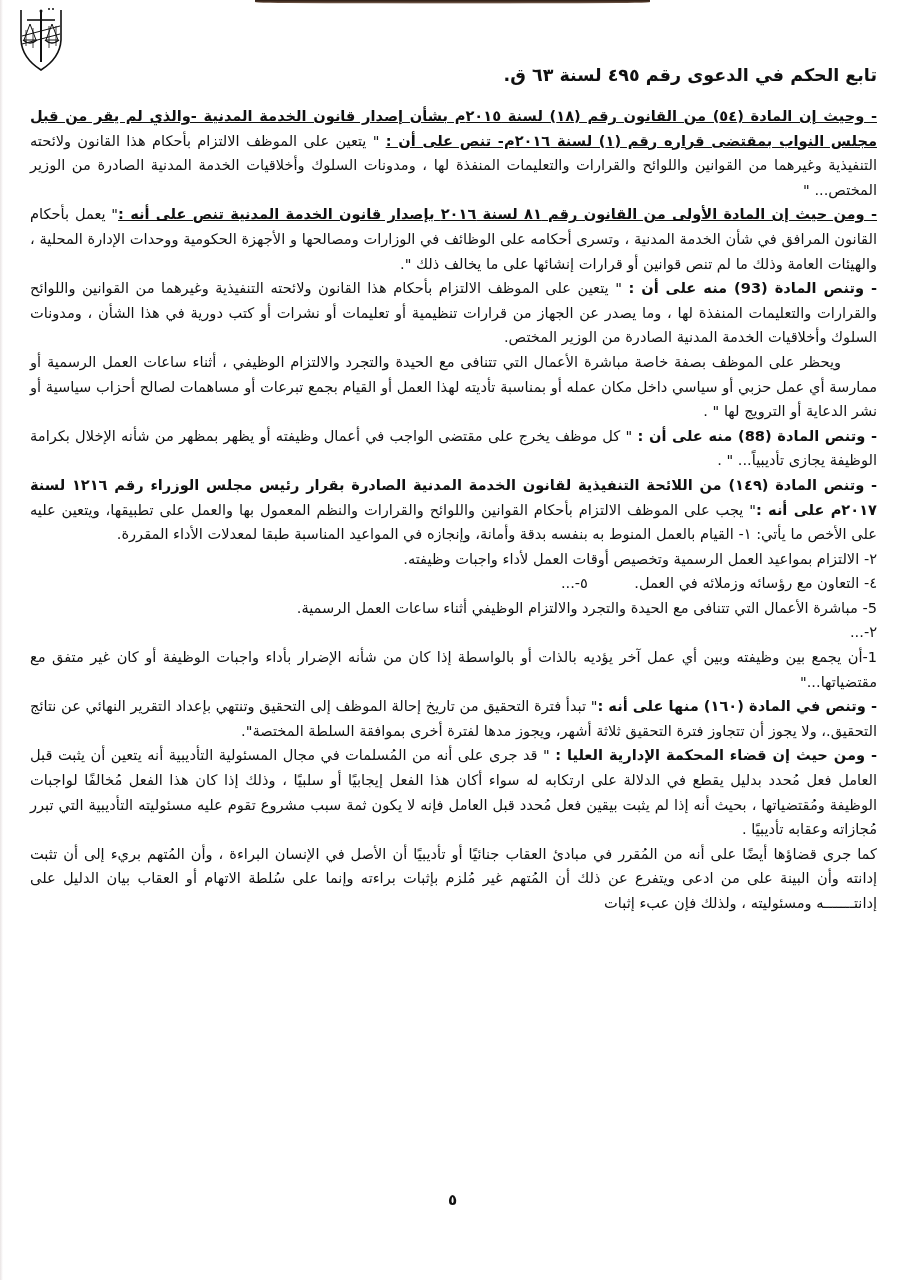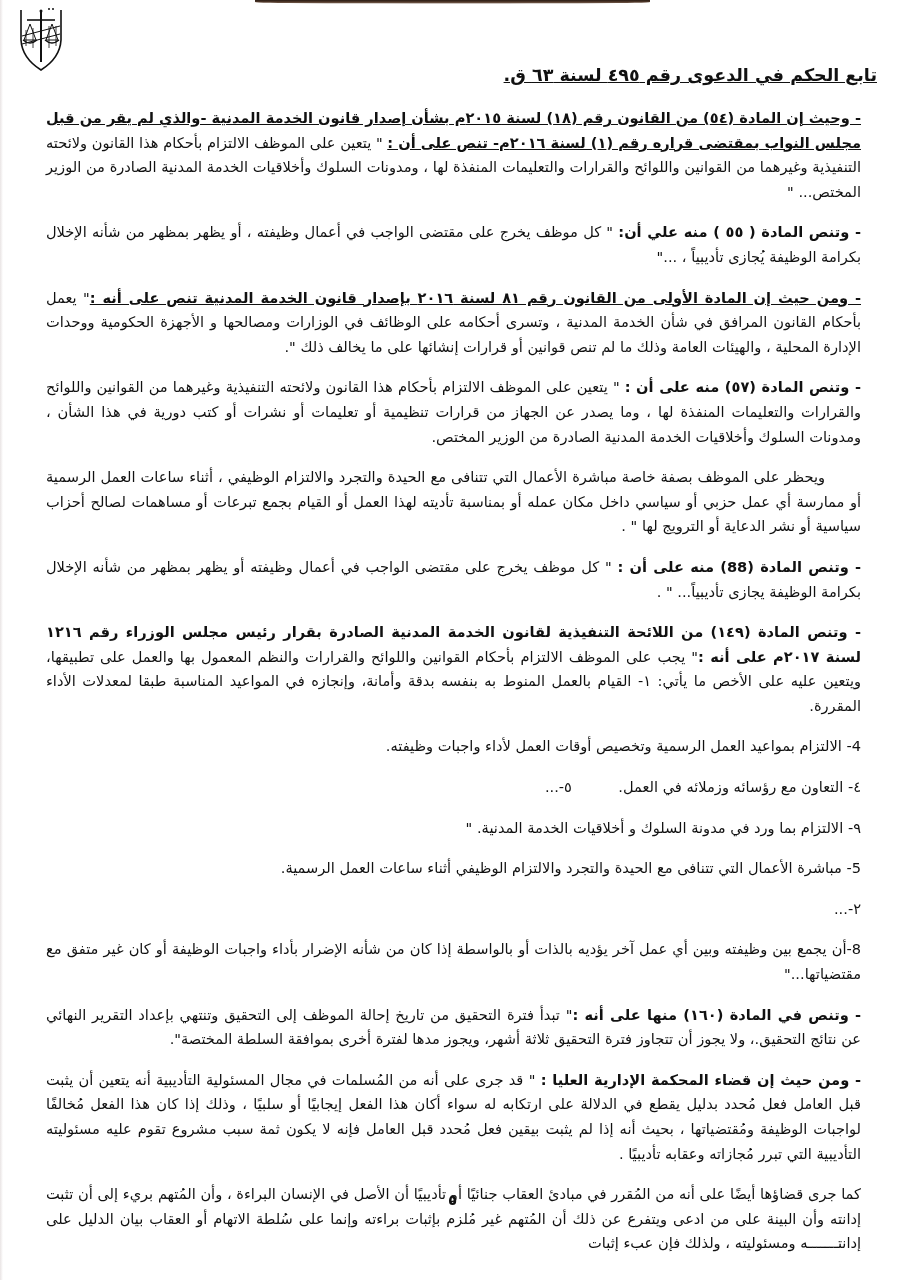--- a/index.html
+++ b/index.html
@@ -19,24 +19,24 @@
     }
     .emblem {
       position: absolute; left: 18px; top: 6px; width: 46px; height: 66px;
     }
     .page {
       position: absolute; left: 30px; right: 28px; top: 60px;
       direction: rtl; text-align: justify;
       font-size: 14.6px; line-height: 24.6px;
     }
     .title {
-      font-weight: bold; font-size: 17.5px; text-decoration: underline;
+      font-weight: bold; font-size: 17.5px; 
       margin-bottom: 14px; line-height: 30px;
     }
-    p { margin: 16px; }
+    p { margin: 0; }
     .b { font-weight: bold; }
     .u { text-decoration: underline; }
     .indent { text-indent: 36px; }
     .item { padding-right: 0; }
     .page-number {
       position: absolute; left: 0; width: 905px; top: 1191px;
       text-align: center; font-size: 15px; font-weight: bold;
     }
   </style>
 </head>
@@ -64,44 +64,40 @@
   <circle cx="35" cy="3" r="1" fill="#111"></circle>
 </svg>
 
 <div class="page">
   <div class="title">تابع الحكم في الدعوى رقم ٤٩٥ لسنة ٦٣ ق.</div>
 
   <p>
     <span class="b u">- وحيث إن المادة (٥٤) من القانون رقم (١٨) لسنة ٢٠١٥م بشأن إصدار قانون الخدمة المدنية -والذي لم يقر من قبل مجلس النواب بمقتضى قراره رقم (١) لسنة ٢٠١٦م- تنص على أن :</span><span> " يتعين على الموظف الالتزام بأحكام هذا القانون ولائحته التنفيذية وغيرهما من القوانين واللوائح والقرارات والتعليمات المنفذة لها ، ومدونات السلوك وأخلاقيات الخدمة المدنية الصادرة من الوزير المختص... "</span>
   </p>
   <p>
-    <span class="b">- وتنص المادة ( ٥٥ ) منه علي أن:</span><span> " كل موظف يخرج على مقتضى الواجب في أعمال وظيفته ، أو يظهر بمظهر من شأنه الإخلال بكرامة الوظيفة يُجازى تأديبياً ، ..."</span>
-  </p>
-  <p>
     <span class="b u">- ومن حيث إن المادة الأولى من القانون رقم ٨١ لسنة ٢٠١٦ بإصدار قانون الخدمة المدنية تنص على أنه :</span><span>" يعمل بأحكام القانون المرافق في شأن الخدمة المدنية ، وتسرى أحكامه على الوظائف في الوزارات ومصالحها و الأجهزة الحكومية ووحدات الإدارة المحلية ، والهيئات العامة وذلك ما لم تنص قوانين أو قرارات إنشائها على ما يخالف ذلك ".</span>
   </p>
   <p>
-    <span class="b">- وتنص المادة (٥٧) منه على أن :</span><span> " يتعين على الموظف الالتزام بأحكام هذا القانون ولائحته التنفيذية وغيرهما من القوانين واللوائح والقرارات والتعليمات المنفذة لها ، وما يصدر عن الجهاز من قرارات تنظيمية أو تعليمات أو نشرات أو كتب دورية في هذا الشأن ، ومدونات السلوك وأخلاقيات الخدمة المدنية الصادرة من الوزير المختص.</span>
+    <span class="b">- وتنص المادة (93) منه على أن :</span><span> " يتعين على الموظف الالتزام بأحكام هذا القانون ولائحته التنفيذية وغيرهما من القوانين واللوائح والقرارات والتعليمات المنفذة لها ، وما يصدر عن الجهاز من قرارات تنظيمية أو تعليمات أو نشرات أو كتب دورية في هذا الشأن ، ومدونات السلوك وأخلاقيات الخدمة المدنية الصادرة من الوزير المختص.</span>
   </p>
   <p class="indent">
     <span>ويحظر على الموظف بصفة خاصة مباشرة الأعمال التي تتنافى مع الحيدة والتجرد والالتزام الوظيفي ، أثناء ساعات العمل الرسمية أو ممارسة أي عمل حزبي أو سياسي داخل مكان عمله أو بمناسبة تأديته لهذا العمل أو القيام بجمع تبرعات أو مساهمات لصالح أحزاب سياسية أو نشر الدعاية أو الترويج لها " .</span>
   </p>
   <p>
     <span class="b">- وتنص المادة (88) منه على أن :</span><span> " كل موظف يخرج على مقتضى الواجب في أعمال وظيفته أو يظهر بمظهر من شأنه الإخلال بكرامة الوظيفة يجازى تأديبياً... " .</span>
   </p>
   <p>
     <span class="b">- وتنص المادة (١٤٩) من اللائحة التنفيذية لقانون الخدمة المدنية الصادرة بقرار رئيس مجلس الوزراء رقم ١٢١٦ لسنة ٢٠١٧م على أنه :</span><span>" يجب على الموظف الالتزام بأحكام القوانين واللوائح والقرارات والنظم المعمول بها والعمل على تطبيقها، ويتعين عليه على الأخص ما يأتي: ١- القيام بالعمل المنوط به بنفسه بدقة وأمانة، وإنجازه في المواعيد المناسبة طبقا لمعدلات الأداء المقررة.</span>
   </p>
-  <p class="item">4- الالتزام بمواعيد العمل الرسمية وتخصيص أوقات العمل لأداء واجبات وظيفته.</p>
+  <p class="item">٢- الالتزام بمواعيد العمل الرسمية وتخصيص أوقات العمل لأداء واجبات وظيفته.</p>
   <p class="item" style="white-space: pre;">٤- التعاون مع رؤسائه وزملائه في العمل.          ٥-...</p>
-  <p class="item">٩- الالتزام بما ورد في مدونة السلوك و أخلاقيات الخدمة المدنية. "</p>
 
   <p class="item">5- مباشرة الأعمال التي تتنافى مع الحيدة والتجرد والالتزام الوظيفي أثناء ساعات العمل الرسمية.</p>
   <p class="item">٢-...</p>
-  <p class="item">8-أن يجمع بين وظيفته وبين أي عمل آخر يؤديه بالذات أو بالواسطة إذا كان من شأنه الإضرار بأداء واجبات الوظيفة أو كان غير متفق مع مقتضياتها..."</p>
+  <p class="item">1-أن يجمع بين وظيفته وبين أي عمل آخر يؤديه بالذات أو بالواسطة إذا كان من شأنه الإضرار بأداء واجبات الوظيفة أو كان غير متفق مع مقتضياتها..."</p>
 
   <p>
     <span class="b">- وتنص في المادة (١٦٠) منها على أنه :</span><span>" تبدأ فترة التحقيق من تاريخ إحالة الموظف إلى التحقيق وتنتهي بإعداد التقرير النهائي عن نتائج التحقيق.، ولا يجوز أن تتجاوز فترة التحقيق ثلاثة أشهر، ويجوز مدها لفترة أخرى بموافقة السلطة المختصة".</span>
   </p>
 
   <p>
     <span class="b">- ومن حيث إن قضاء المحكمة الإدارية العليا :</span><span> " قد جرى على أنه من المُسلمات في مجال المسئولية التأديبية أنه يتعين أن يثبت قبل العامل فعل مُحدد بدليل يقطع في الدلالة على ارتكابه له سواء أكان هذا الفعل إيجابيًا أو سلبيًا ، وذلك إذا كان هذا الفعل مُخالفًا لواجبات الوظيفة ومُقتضياتها ، بحيث أنه إذا لم يثبت بيقين فعل مُحدد قبل العامل فإنه لا يكون ثمة سبب مشروع تقوم عليه مسئوليته التأديبية التي تبرر مُجازاته وعقابه تأديبيًا .</span>
   </p>
 
   <p>كما جرى قضاؤها أيضًا على أنه من المُقرر في مبادئ العقاب جنائيًا أو تأديبيًا أن الأصل في الإنسان البراءة ، وأن المُتهم بريء إلى أن تثبت إدانته وأن البينة على من ادعى ويتفرع عن ذلك أن المُتهم غير مُلزم بإثبات براءته وإنما على سُلطة الاتهام أو العقاب بيان الدليل على إدانتـــــــه ومسئوليته ، ولذلك فإن عبء إثبات</p>

